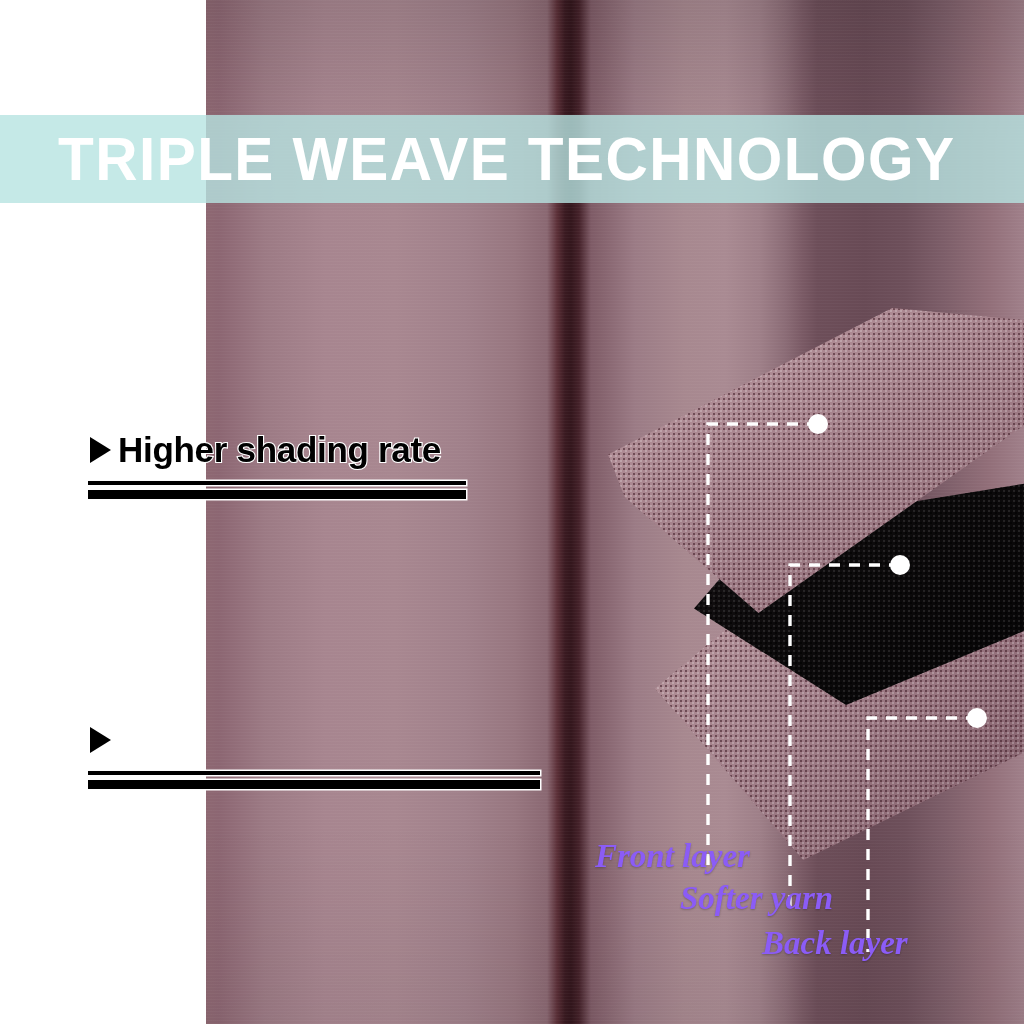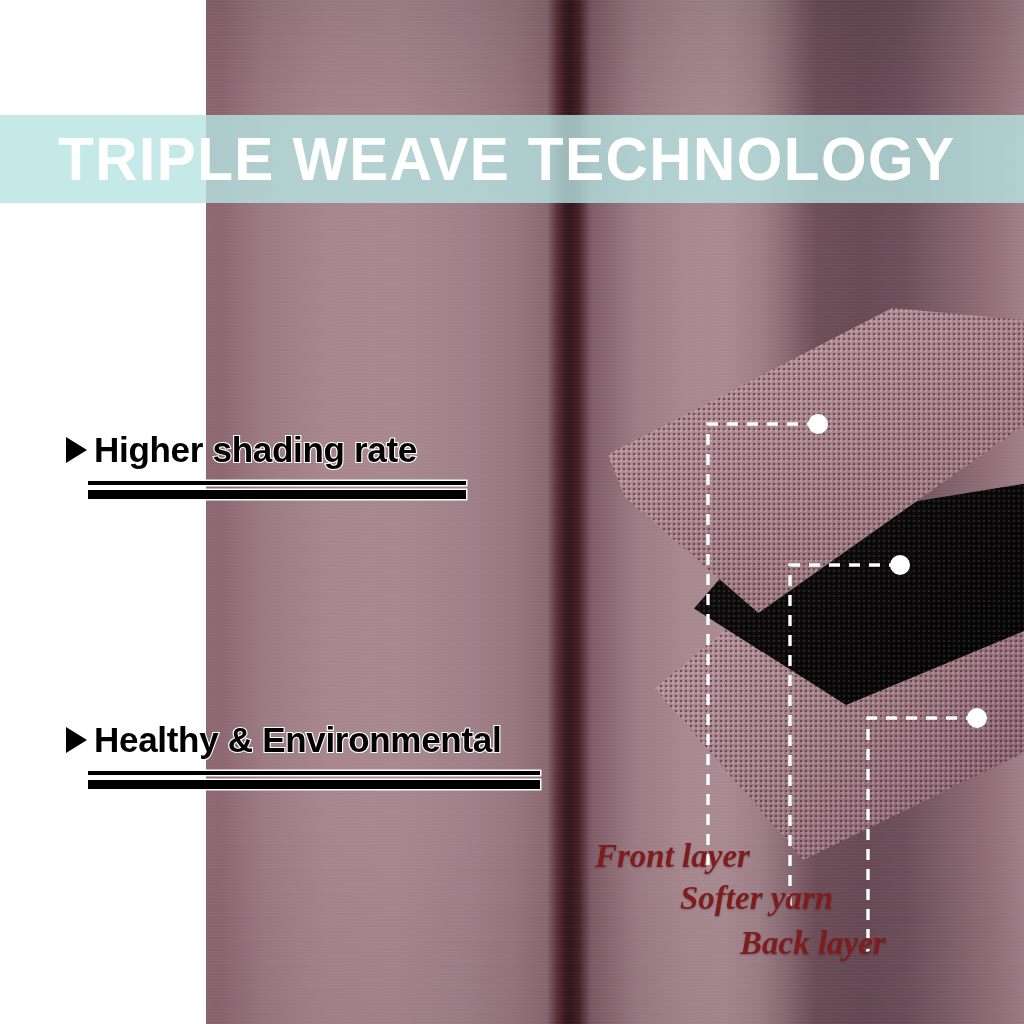--- a/index.html
+++ b/index.html
@@ -130,20 +130,21 @@
     height: 1024px;
   }
   .feature {
     position: absolute;
     left: 66px;
   }
   .feature-row {
     display: flex;
     align-items: center;
     height: 44px;
+    margin-left: 24px;
   }
   .bullet-tri {
     width: 0; height: 0;
     border-left: 21px solid #000000;
     border-top: 13px solid transparent;
     border-bottom: 13px solid transparent;
     margin-right: 7px;
     flex: none;
   }
   .feature-text {
@@ -210,21 +211,21 @@
     position: absolute;
     left: 0; top: 0;
     width: 1024px;
     height: 1024px;
     pointer-events: none;
   }
 
   
   .layer-label {
     position: absolute;
-    color: #7f1d1d;
+    color: #8b5cf6;
     font-family: "Liberation Serif", serif;
     font-weight: bold;
     font-style: italic;
     font-size: 33px;
     white-space: nowrap;
     text-shadow: 0 1px 2px rgba(0,0,0,0.25);
   }
 </style>
 </head>
 <body>
@@ -251,21 +252,20 @@
       <div class="feature-rule" id="rule-0" style="width: 378px;">
         <div class="thin" style="width: 378px;"></div>
         <div class="thick" style="width: 378px;"></div>
       </div>
     </div>
 
 
     <div class="feature" id="feat-2" style="top: 718px;">
       <div class="feature-row">
         <span class="bullet-tri"></span>
-        <span class="feature-text">Healthy &amp; Environmental</span>
       </div>
       <div class="feature-rule" id="rule-2" style="width: 452px;">
         <div class="thin" style="width: 452px;"></div>
         <div class="thick" style="width: 452px;"></div>
       </div>
     </div>
 
   </div>
 
   <div class="diagram">
@@ -303,15 +303,15 @@
     </g>
     <g fill="#ffffff">
       <circle cx="818" cy="424" r="10"></circle>
       <circle cx="900" cy="565" r="10"></circle>
       <circle cx="977" cy="718" r="10"></circle>
     </g>
   </svg>
 
   <div class="layer-label" id="lbl-0" style="left: 595px; top: 838px;">Front layer</div>
   <div class="layer-label" id="lbl-1" style="left: 680px; top: 880px;">Softer yarn</div>
-  <div class="layer-label" id="lbl-2" style="left: 740px; top: 925px;">Back layer</div>
+  <div class="layer-label" id="lbl-2" style="left: 762px; top: 925px;">Back layer</div>
 
 </div>
 
 </body></html>

